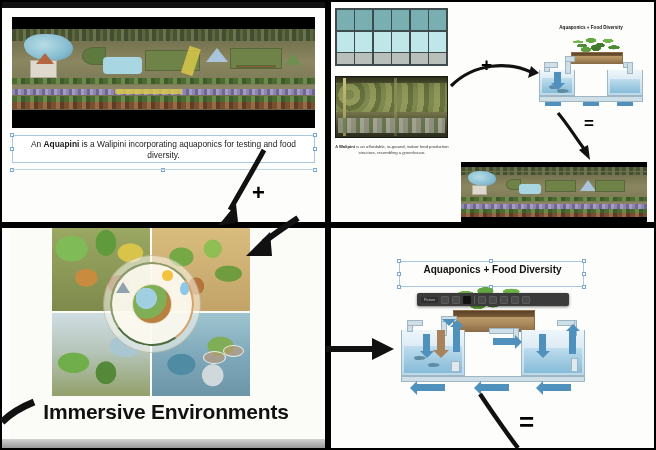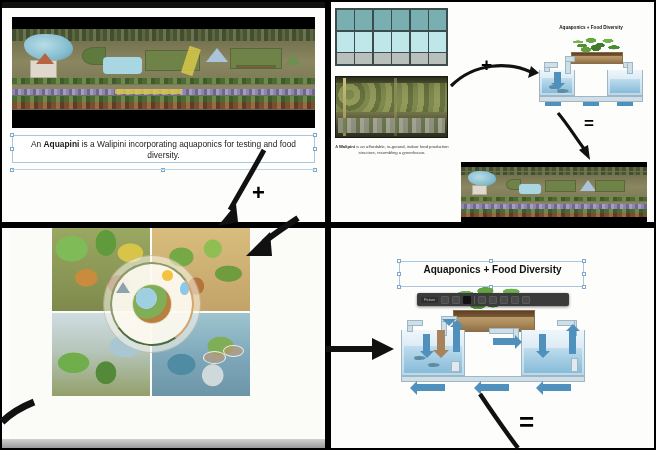--- a/index.html
+++ b/index.html
@@ -520,20 +520,21 @@
       <div class="imm-cycle" style="left:94px;top:28px;width:96px;height:96px;">
         <div class="imm-arc" style="left:6px;top:6px;width:84px;height:84px;border-color:#8a9a6a transparent transparent #8a9a6a;transform:rotate(10deg);"></div>
         <div class="imm-arc" style="left:6px;top:6px;width:84px;height:84px;border-color:transparent #d8a36a #4f6b3c transparent;transform:rotate(10deg);"></div>
         <div class="imm-globe" style="left:28px;top:28px;width:40px;height:40px;"></div>
         <div class="imm-sun" style="left:58px;top:14px;width:11px;height:11px;"></div>
         <div class="imm-drop" style="left:76px;top:26px;width:9px;height:13px;"></div>
         <div style="position:absolute;left:12px;top:26px;width:0;height:0;
              border-left:7px solid transparent;border-right:7px solid transparent;border-bottom:11px solid #8ea2ad;"></div>
       </div>
 
+      <div class="slide-title" style="left:0px;top:172px;width:312px;font-size:21px;letter-spacing:-.2px;">Immersive Environments</div>
     </div>
 
     <div class="gray-bar" style="height:9px;"></div>
   </div>
 
   <div class="quad q-br">
 
     <div class="caption-box" style="left:68px;top:33px;width:185px;height:26px;border-color:#a9c8e0;background:transparent;">
       <div class="slide-title" style="left:0;top:2px;width:185px;font-size:10px;">Aquaponics + Food Diversity</div>
     </div>

